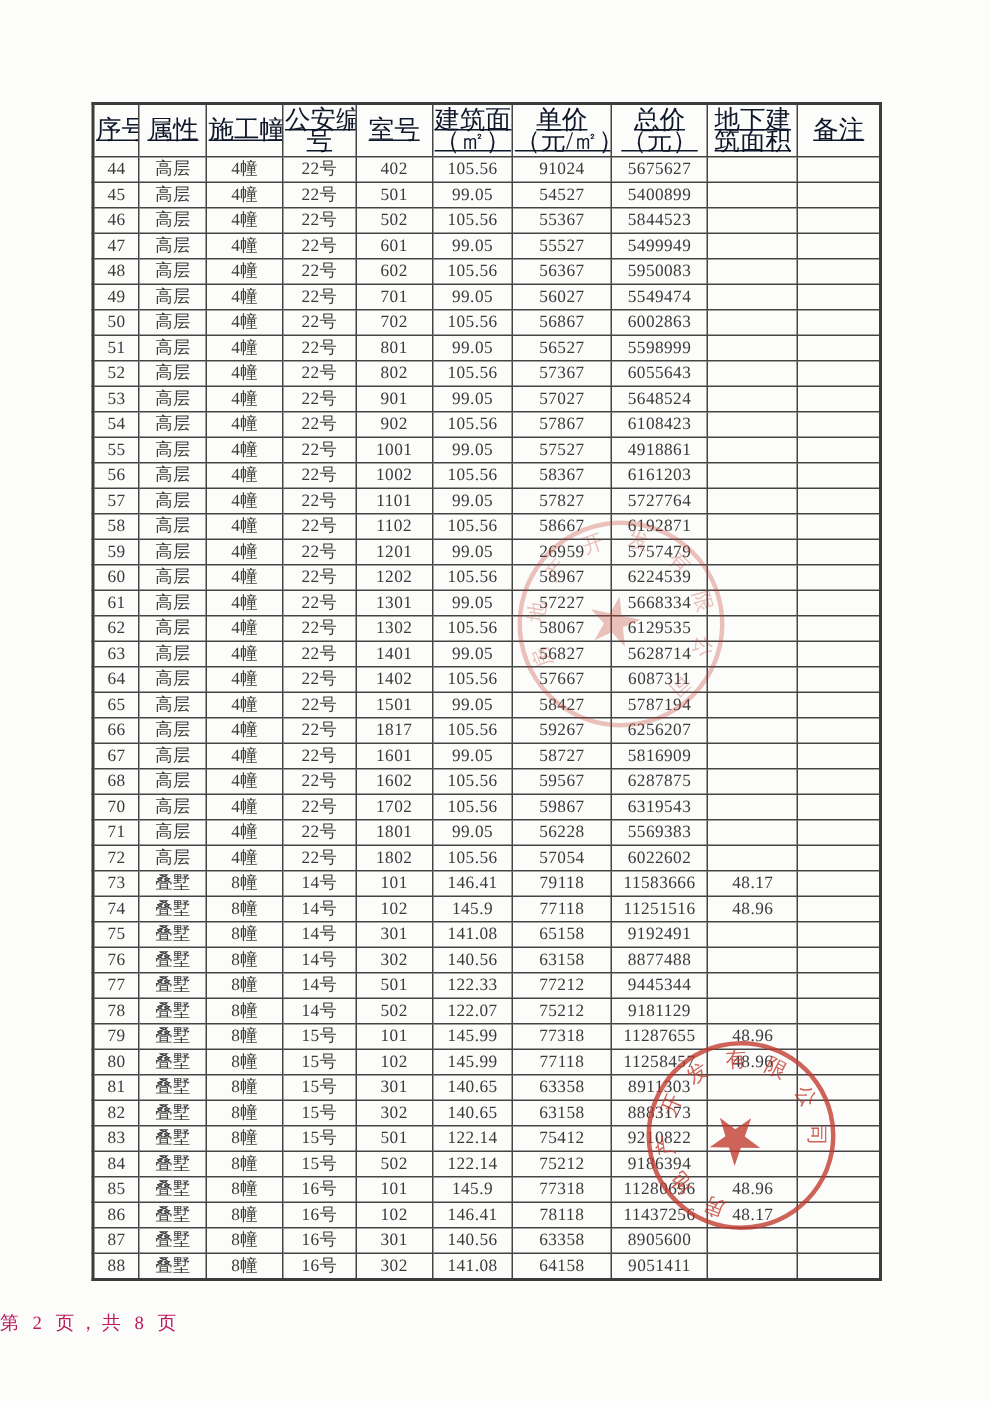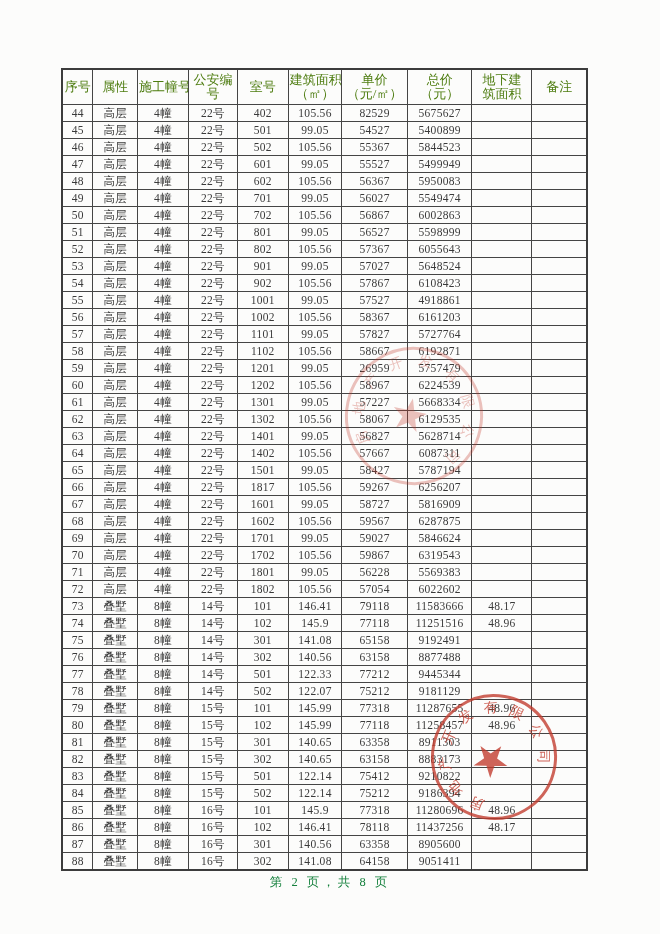--- a/index.html
+++ b/index.html
@@ -26,40 +26,41 @@
     text-align: center;
     vertical-align: middle;
     padding: 0 1px;
     overflow: hidden;
     white-space: nowrap;
   }
   table.price-table { border: 2px solid #3c3c3c; }
   table.price-table th {
     height: 35px;
     font-weight: normal;
-    font-size: 13px;
+    font-size: 17px;
     line-height: 14px;
-    color: #4d7c0f;
+    color: #0f172a;
+    text-decoration: underline;
   }
   table.price-table th .hl { display: block; }
   table.price-table td {
     height: 16.7px;
     font-size: 11.5px;
     line-height: 16px;
     color: #3a3a3a;
     letter-spacing: 0.3px;
   }
   .page-footer {
     position: absolute;
     left: 0; right: 0;
     top: 874px;
-    text-align: center;
+    text-align: left;
     font-size: 12.5px;
     letter-spacing: 3px;
-    color: #15803d;
+    color: #be185d;
   }
   .seal {
     position: absolute;
     border-radius: 50%;
     border: 3px solid currentColor;
     pointer-events: none;
     z-index: 5;
   }
   .seal-char {
     position: absolute;
@@ -139,21 +140,21 @@
         </tr>
       </thead>
       <tbody>
         <tr>
           <td>44</td>
           <td>高层</td>
           <td>4幢</td>
           <td>22号</td>
           <td>402</td>
           <td>105.56</td>
-          <td>82529</td>
+          <td>91024</td>
           <td>5675627</td>
           <td></td>
           <td></td>
         </tr>
         <tr>
           <td>45</td>
           <td>高层</td>
           <td>4幢</td>
           <td>22号</td>
           <td>501</td>
@@ -429,32 +430,20 @@
         </tr>
         <tr>
           <td>68</td>
           <td>高层</td>
           <td>4幢</td>
           <td>22号</td>
           <td>1602</td>
           <td>105.56</td>
           <td>59567</td>
           <td>6287875</td>
-          <td></td>
-          <td></td>
-        </tr>
-        <tr>
-          <td>69</td>
-          <td>高层</td>
-          <td>4幢</td>
-          <td>22号</td>
-          <td>1701</td>
-          <td>99.05</td>
-          <td>59027</td>
-          <td>5846624</td>
           <td></td>
           <td></td>
         </tr>
         <tr>
           <td>70</td>
           <td>高层</td>
           <td>4幢</td>
           <td>22号</td>
           <td>1702</td>
           <td>105.56</td>

